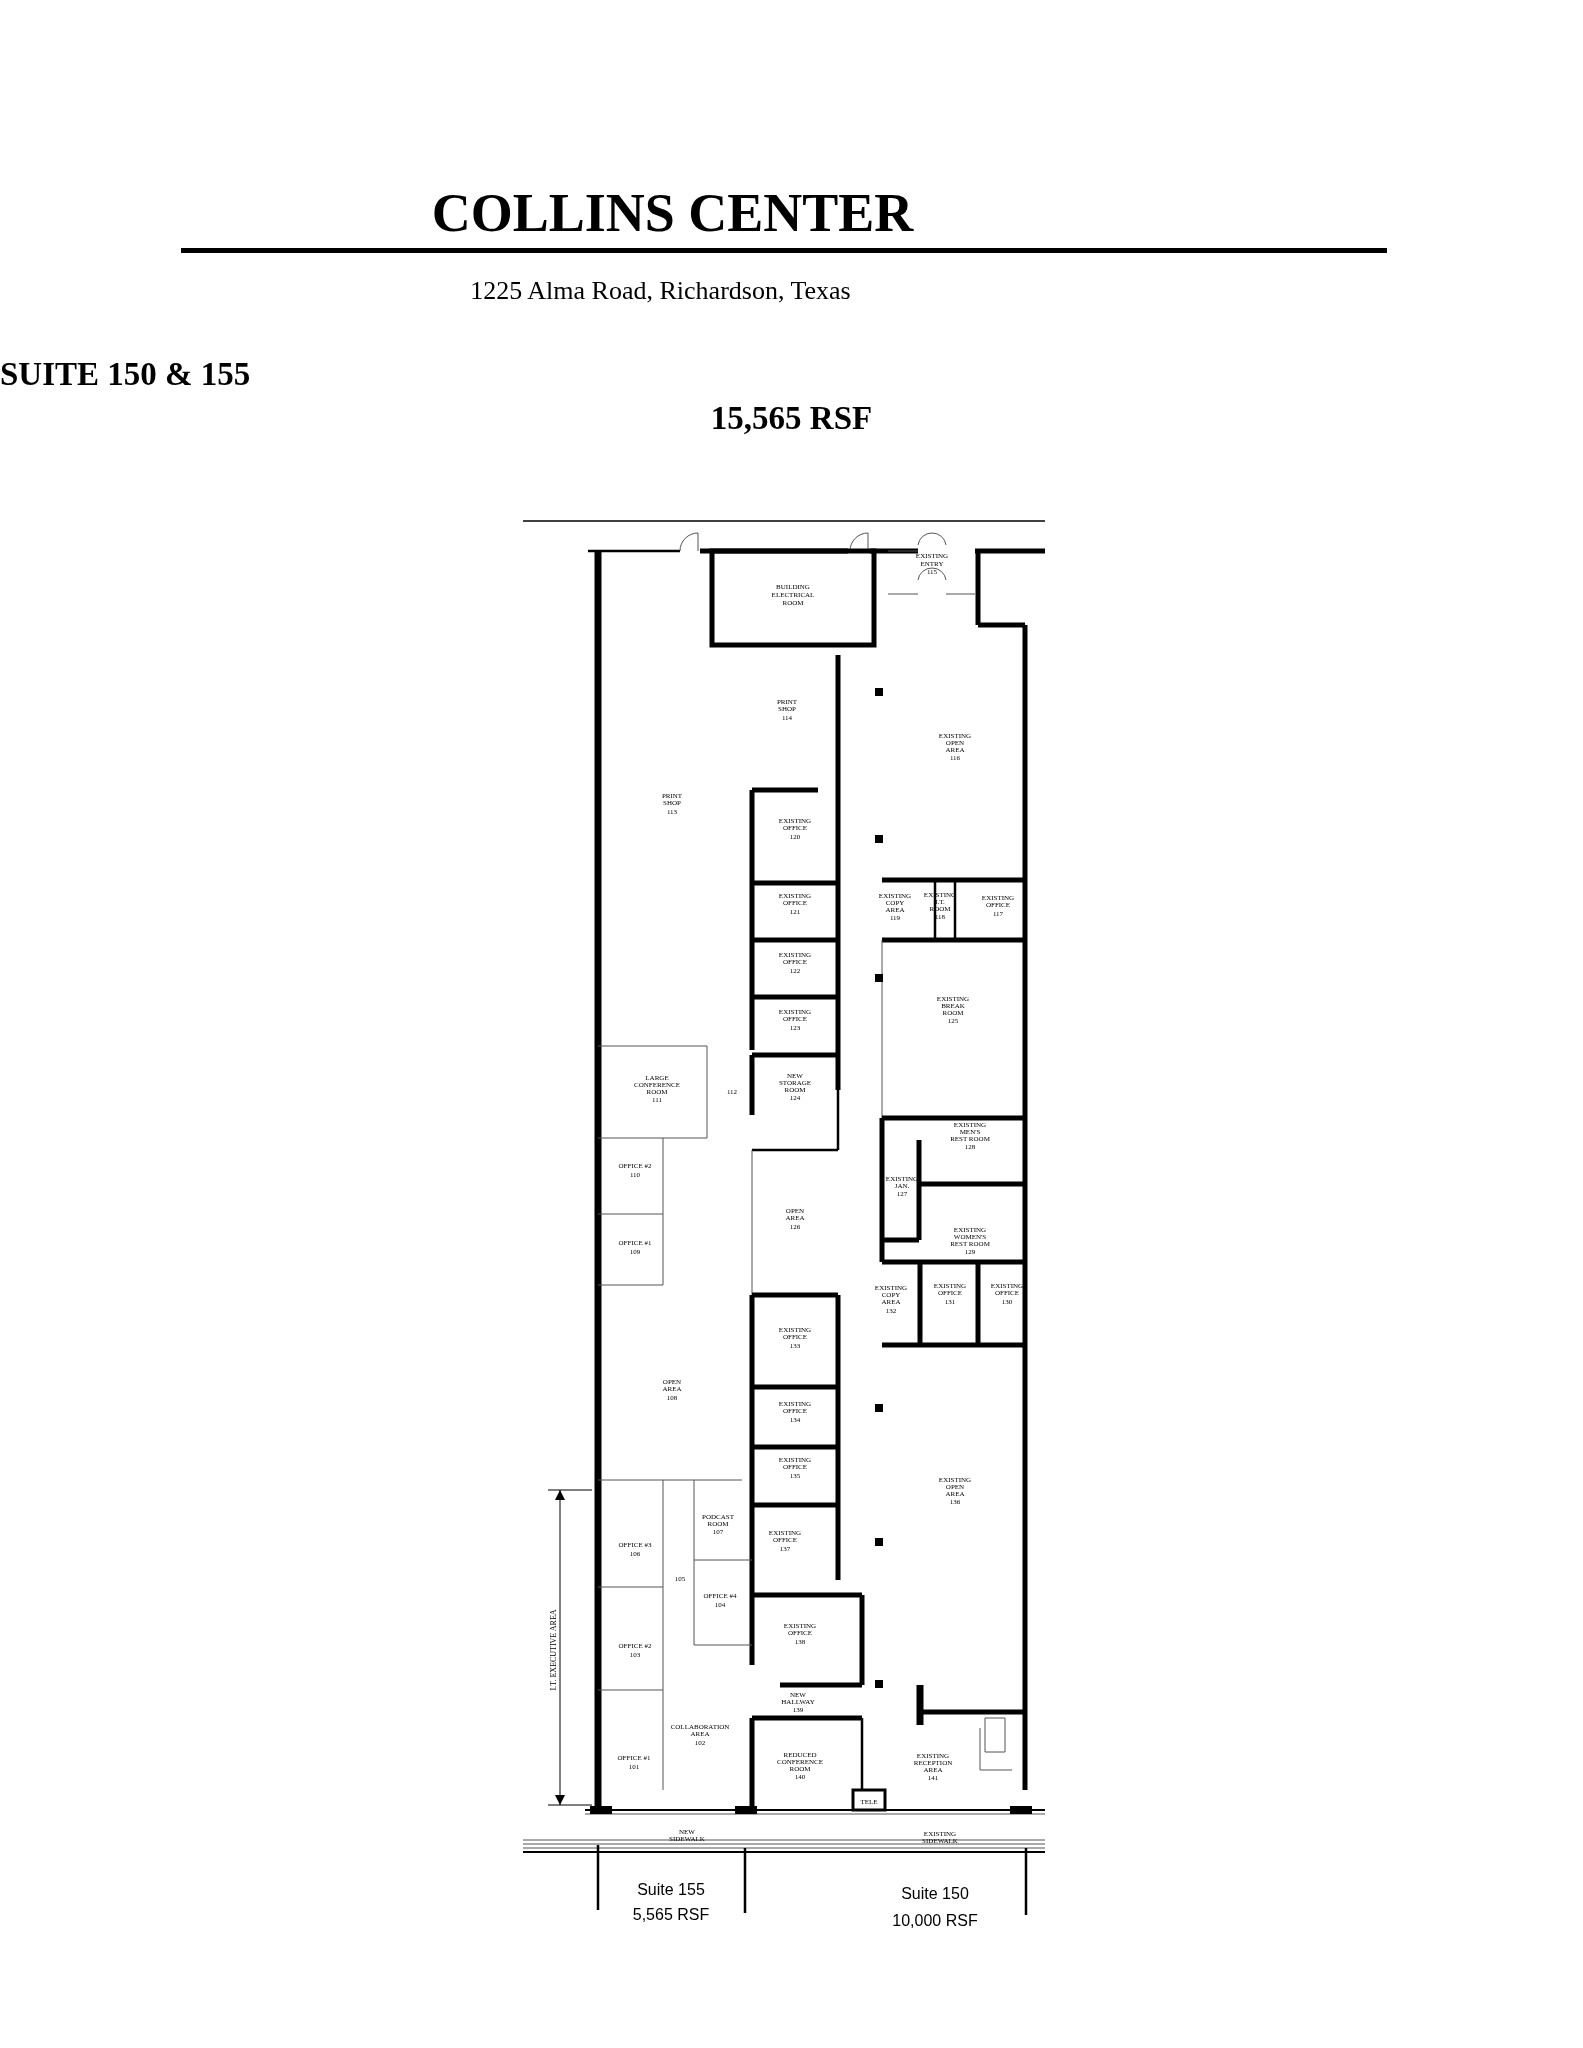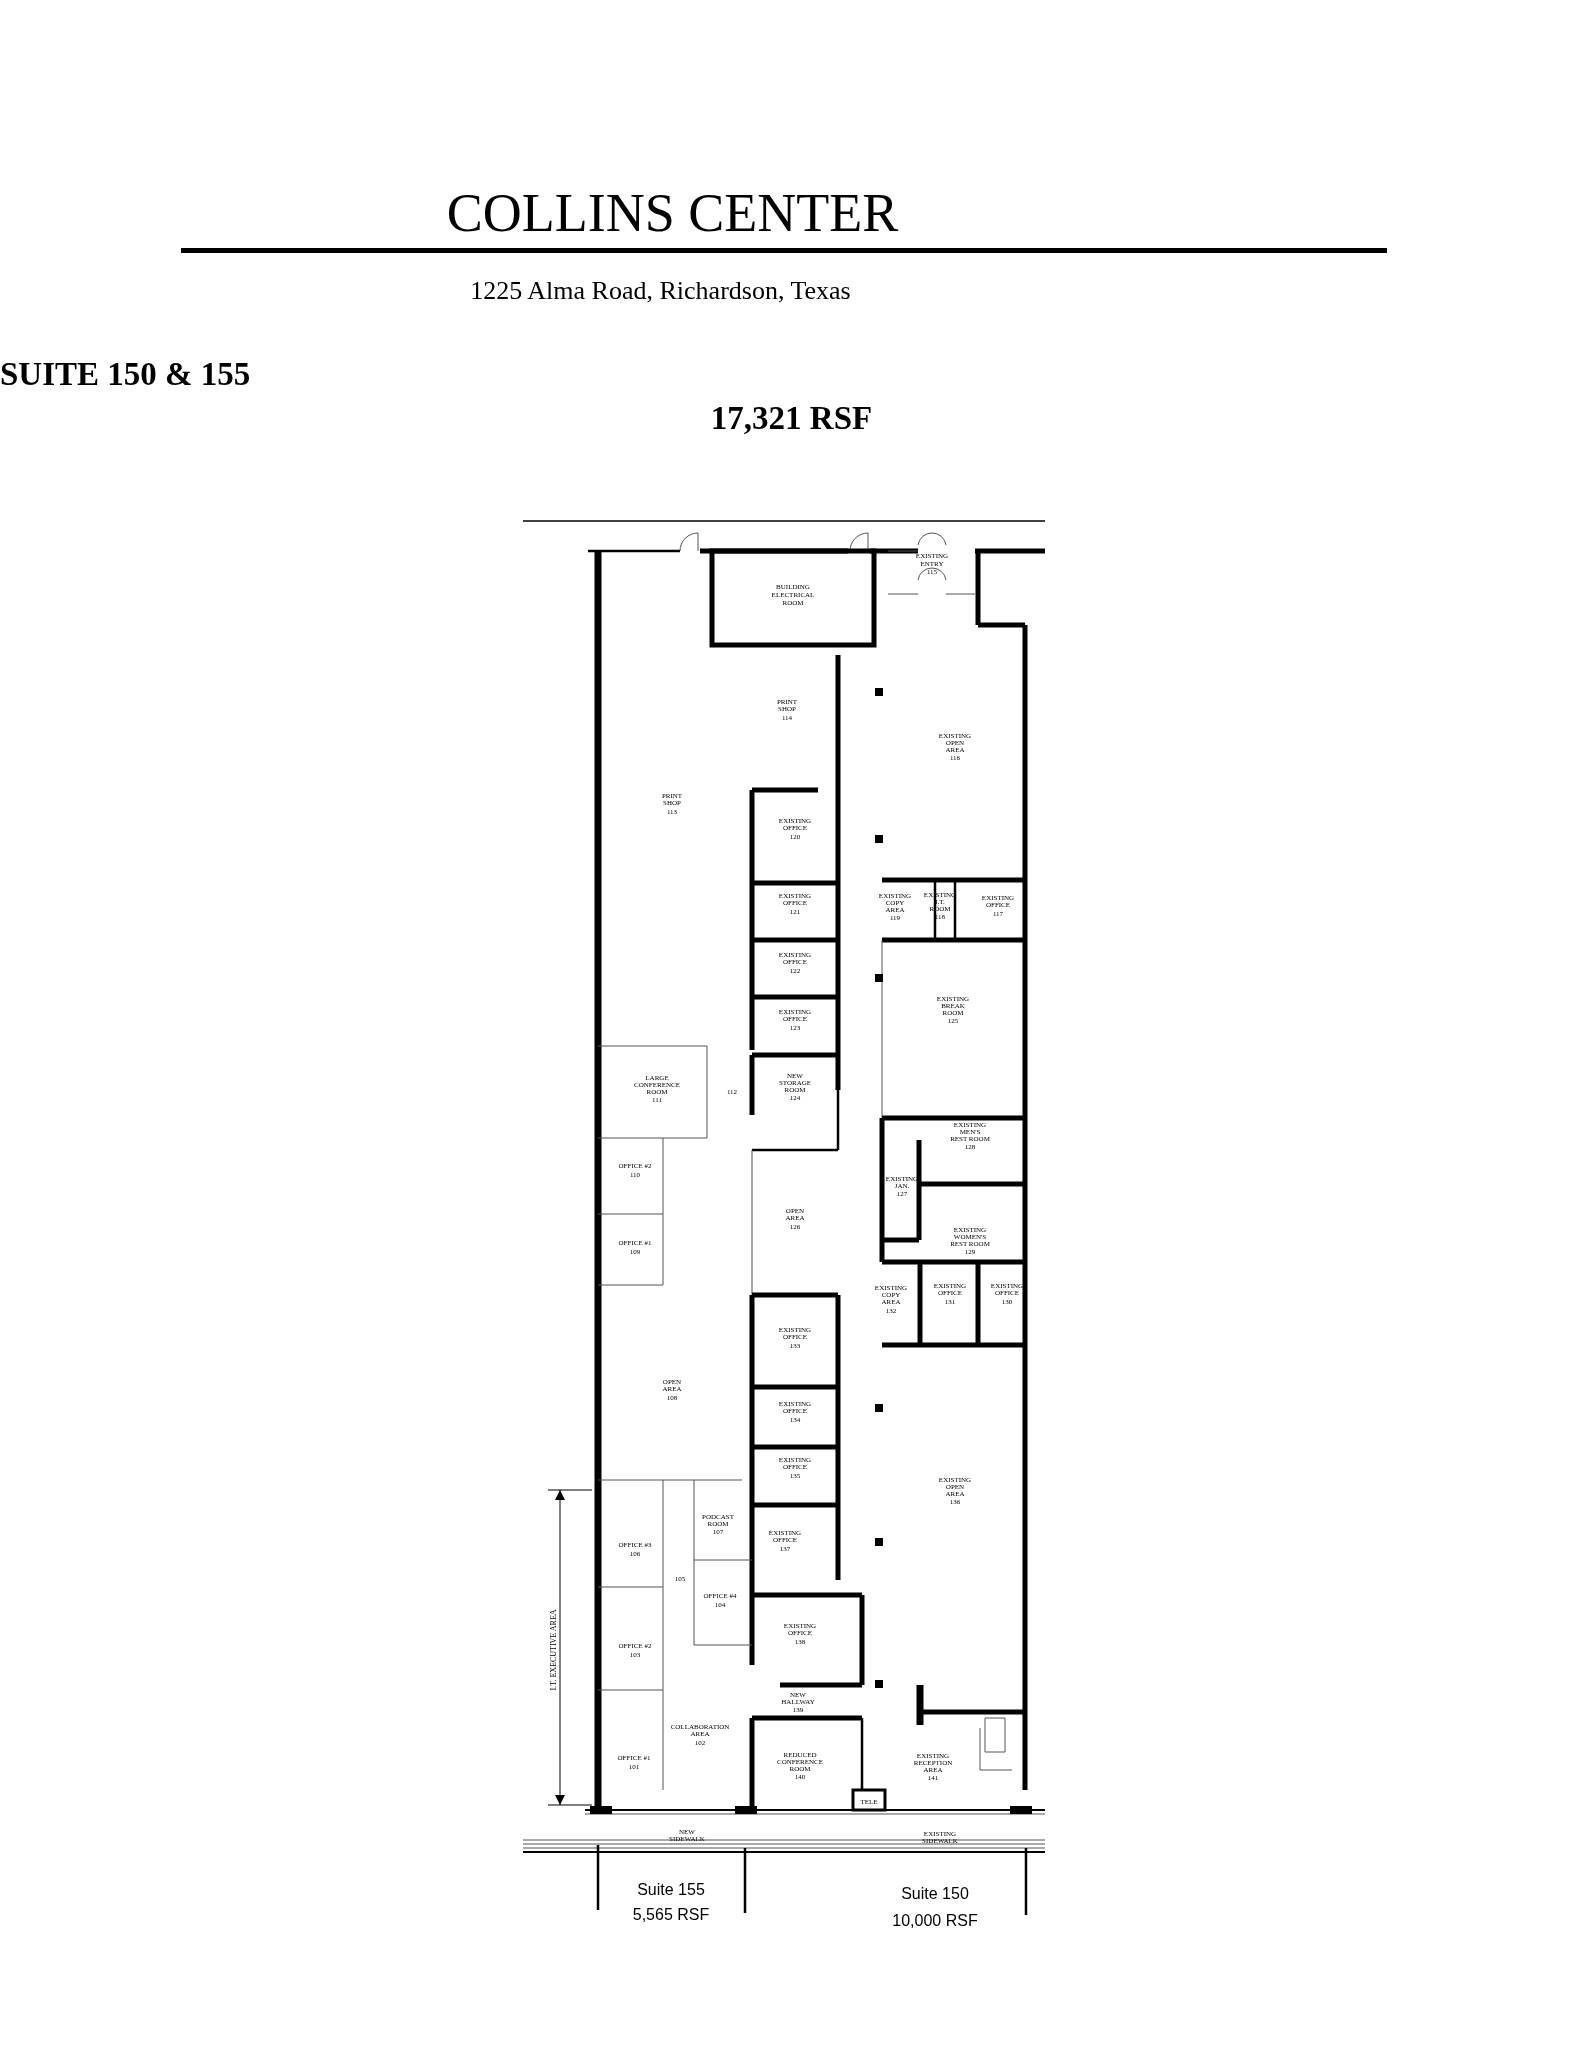--- a/index.html
+++ b/index.html
@@ -1,36 +1,36 @@
 <!DOCTYPE html>
 <html><head>
 <meta charset="utf-8">
 <style>
   html, body { margin:0; padding:0; background:#ffffff; }
   body { width:1583px; height:2048px; position:relative; overflow:hidden; font-family:"Liberation Serif", serif; color:#000; }
-  .title { position:absolute; left:0; width:1345px; top:182px; text-align:center; font-size:54px; letter-spacing:0px; }
+  .title { position:absolute; left:0; width:1345px; top:182px; text-align:center; font-size:54px; letter-spacing:0px;font-weight:bold; }
   .rule { position:absolute; left:181px; width:1206px; top:248px; height:5px; background:#000; }
   .address { position:absolute; left:0; width:1257px; top:276px; text-align:center; font-size:26px;margin-left:32px; }
   .suite { position:absolute; left:0; width:1583px; top:356px; font-size:33px; font-weight:bold; }
   .rsf { position:absolute; left:0; width:1583px; top:400px; text-align:center; font-size:33px; font-weight:bold; }
   svg.plan { position:absolute; left:0; top:0; }
   .rl { font-family:"Liberation Serif", serif; font-size:7px; text-anchor:middle; fill:#000; }
   .sl { font-family:"Liberation Sans", sans-serif; font-size:16px; text-anchor:middle; fill:#000; }
   .w { stroke:#000; stroke-width:5; fill:none; }
   .wt { stroke:#000; stroke-width:2.5; fill:none; }
   .th { stroke:#555; stroke-width:1; fill:none; }
 </style>
 </head>
 <body>
 
 <div class="title">COLLINS CENTER</div>
 <div class="rule"></div>
 <div class="address">1225 Alma Road, Richardson, Texas</div>
 <div class="suite">SUITE 150 &amp; 155</div>
-<div class="rsf">17,321 RSF</div>
+<div class="rsf">15,565 RSF</div>
 
 <svg class="plan" width="1583" height="2048" viewBox="0 0 1583 2048">
 
   <line x1="523" y1="521" x2="1045" y2="521" stroke="#000" stroke-width="1.5"></line>
 
   <line x1="588" y1="551" x2="680" y2="551" class="wt"></line>
   <line x1="700" y1="551" x2="848" y2="551" class="w"></line>
   <line x1="870" y1="551" x2="918" y2="551" class="w"></line>
   <line x1="975" y1="551" x2="1045" y2="551" class="w"></line>
 

